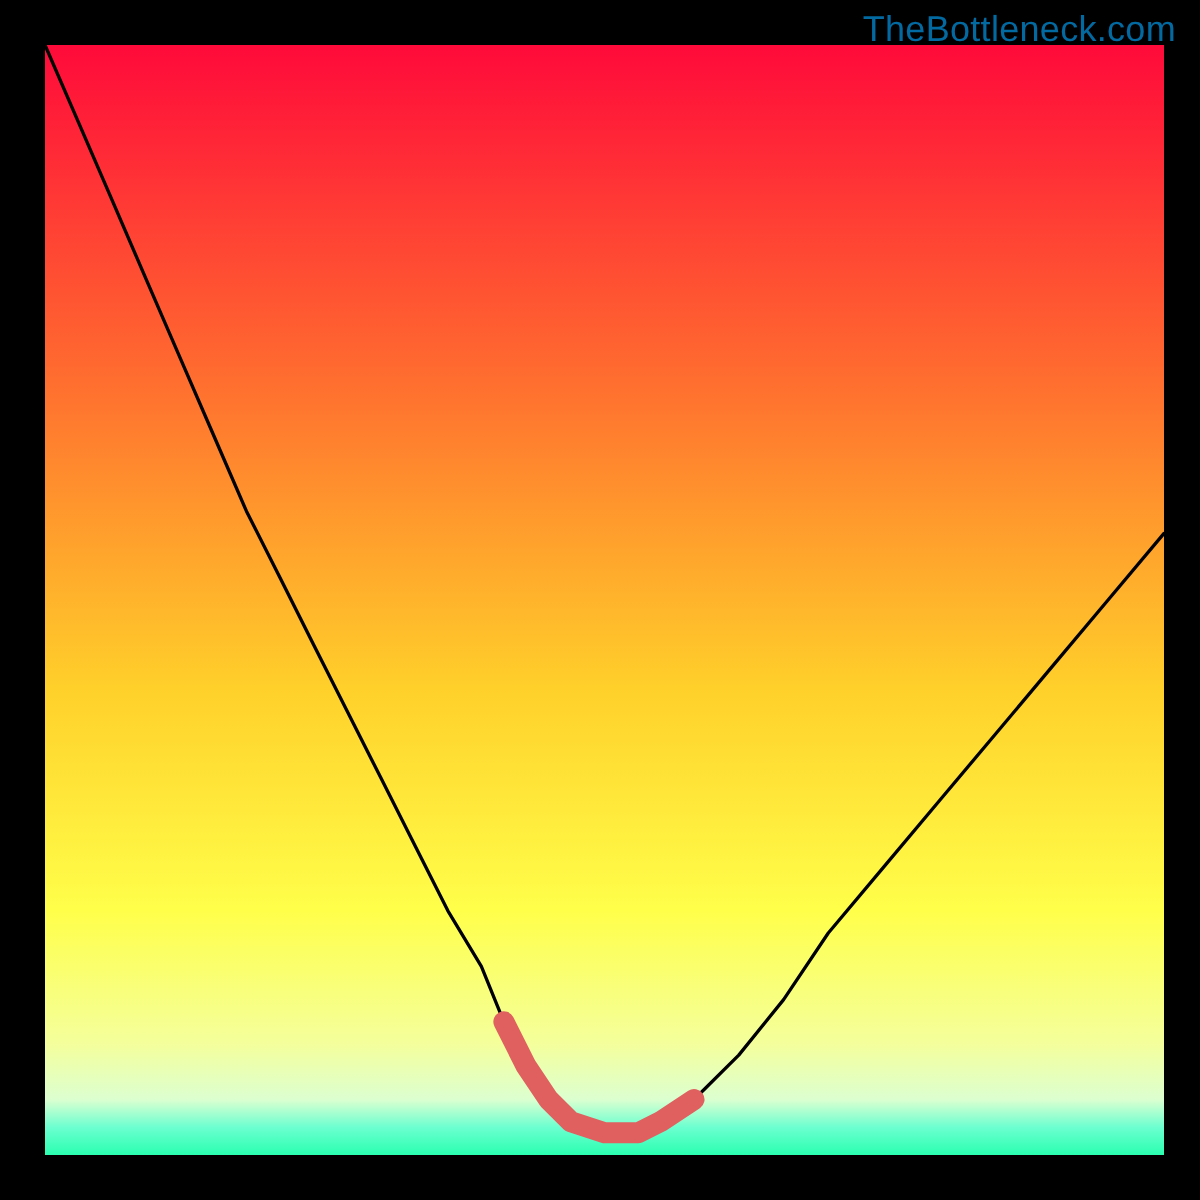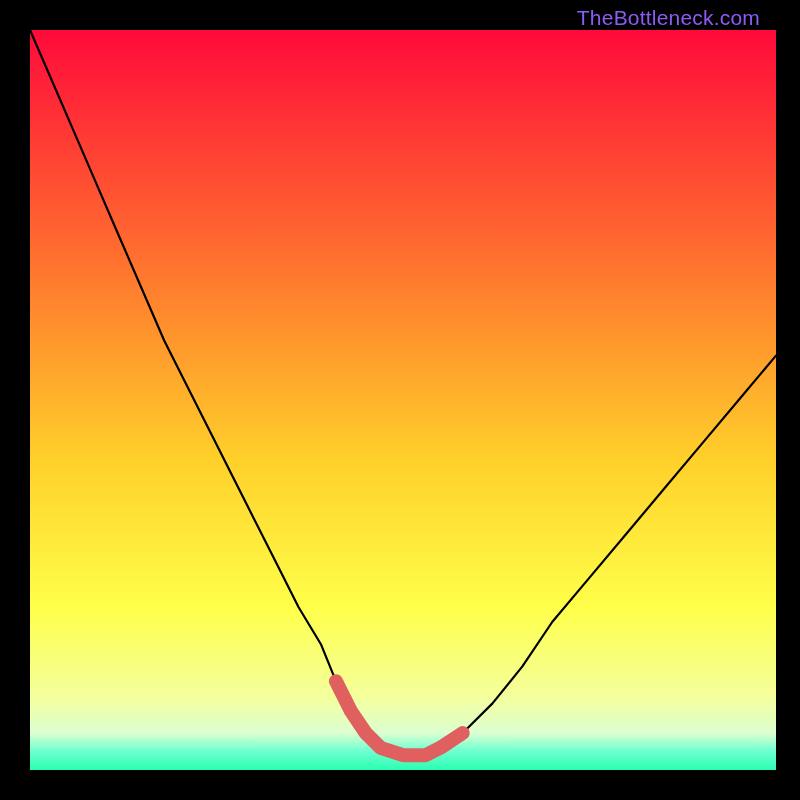--- a/index.html
+++ b/index.html
@@ -27,23 +27,23 @@
   .gradient-bg {
     position: absolute;
     left: 0;
     top: 0;
     width: 100%;
     height: 100%;
   }
   .watermark {
     position: absolute;
     top: 6px;
-    right: 40px;
-    color: #8b5cf6;
-    font-size: 21px;
+    right: 16px;
+    color: #0369a1;
+    font-size: 24px;
     font-weight: 500;
     letter-spacing: 0.2px;
     white-space: nowrap;
   }
   svg.curve-layer {
     position: absolute;
     left: 0;
     top: 0;
     width: 100%;
     height: 100%;

